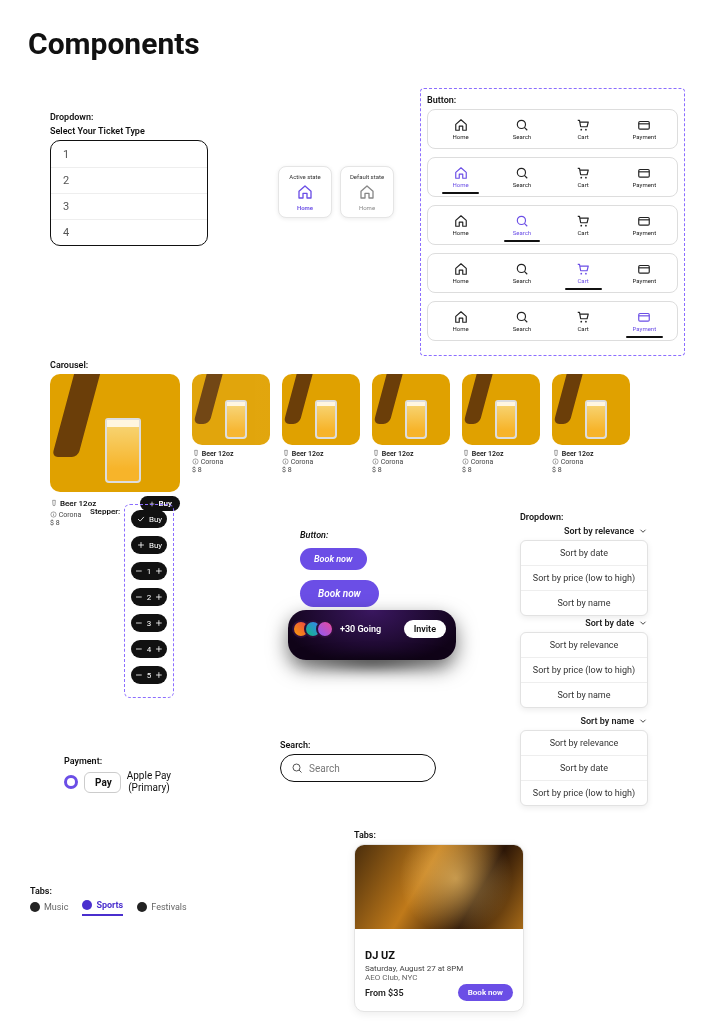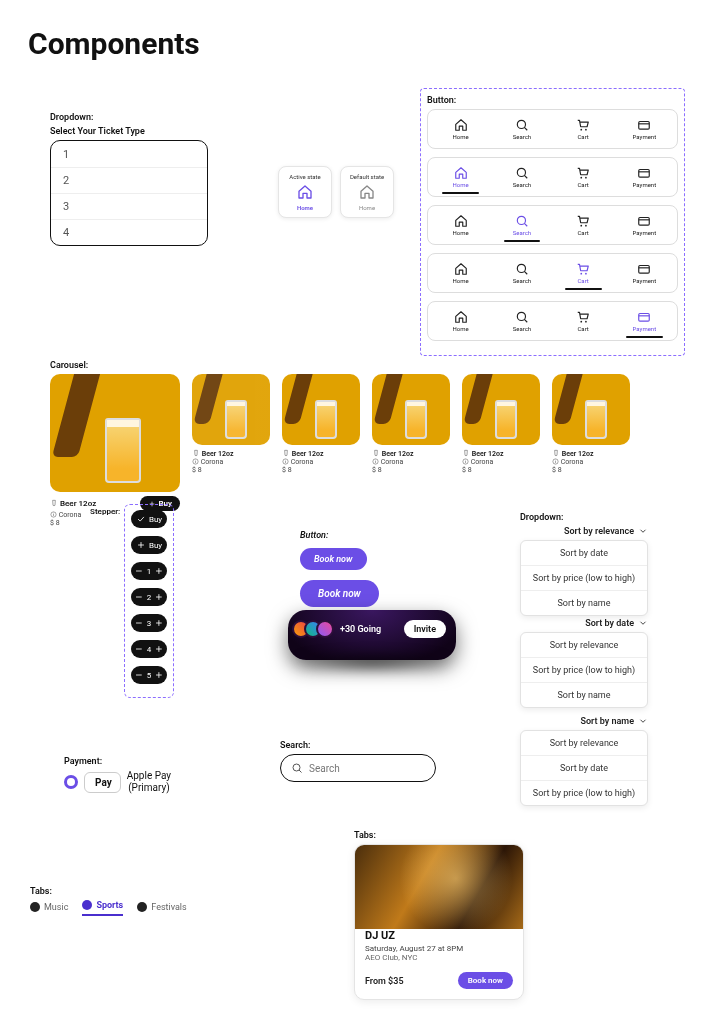--- a/index.html
+++ b/index.html
@@ -98,25 +98,25 @@
   .tab { display:flex; align-items:center; gap:4px; font-size:9px; color:#666; padding-bottom:4px; }
   .tab.active { color:#4a2fce; font-weight:700; border-bottom:2px solid #4a2fce;justify-content:flex-end; }
   .tab .ticn { width:10px; height:10px; border-radius:50%; background:#222; display:inline-block; }
   .tab.active .ticn { background:#4a2fce; }
 
   
   .card-block { position:absolute; left: 354px; top: 830px; width: 170px; }
   .event-card { background:#fff; border:1px solid #e4e4e4; border-radius:10px; box-shadow:0 2px 8px rgba(0,0,0,.08); overflow:hidden; }
   .event-img { height: 84px; background: linear-gradient(120deg,#4b2e0c,#c07a1a 40%,#2b1506 70%,#a66a18); position:relative; }
   .event-img::after { content:""; position:absolute; inset:0; background: radial-gradient(circle at 60% 40%, rgba(255,210,120,.6), transparent 50%); }
-  .event-body { padding: 0 10px 10px; }
+  .event-body { padding: 20px 10px 10px; }
   .event-title { font-size:11px; font-weight:700; }
   .event-date { font-size:8px; color:#444; margin-top:2px; }
   .event-loc { font-size:8px; color:#666; }
-  .event-foot { display:flex; justify-content:space-between; align-items:center; margin-top:10px; }
+  .event-foot { display:flex; justify-content:space-between; align-items:center; margin-top:2px; }
   .event-price { font-size:9px; font-weight:600; color:#222; }
   .event-btn { background:#6b4ee6; color:#fff; border-radius:999px; padding:4px 10px; font-size:8px; font-weight:600; }
 
   .chev { width:10px; height:10px; }
 </style>
 </head>
 <body>
 
 <svg width="0" height="0" style="position:absolute">
   <defs>

